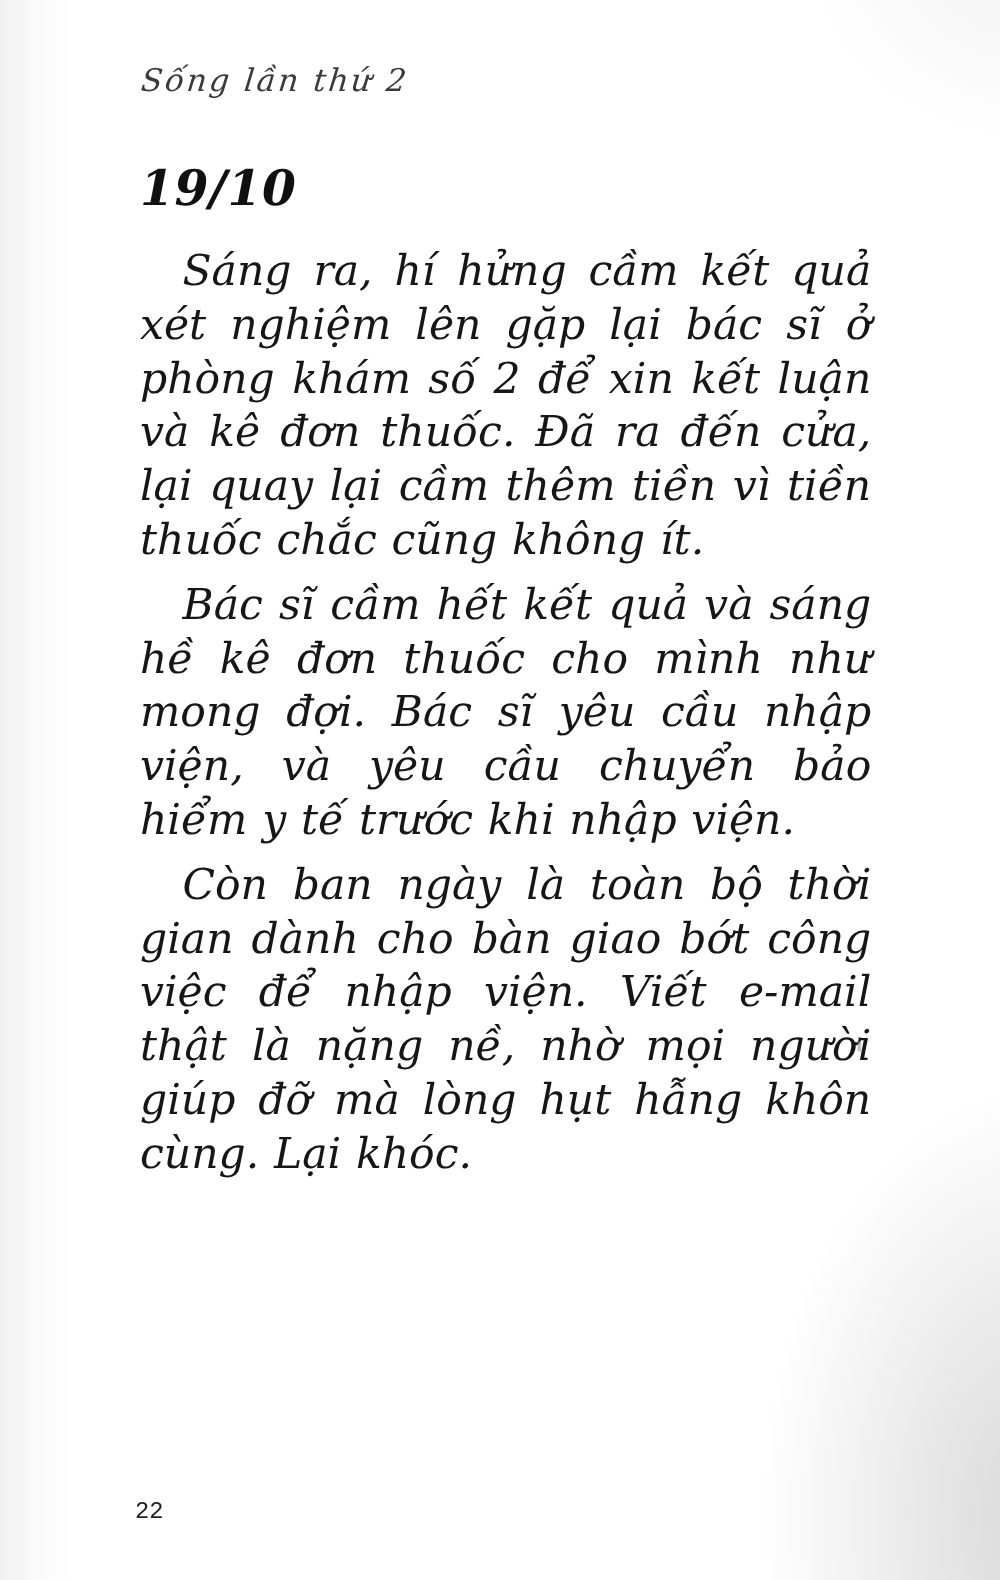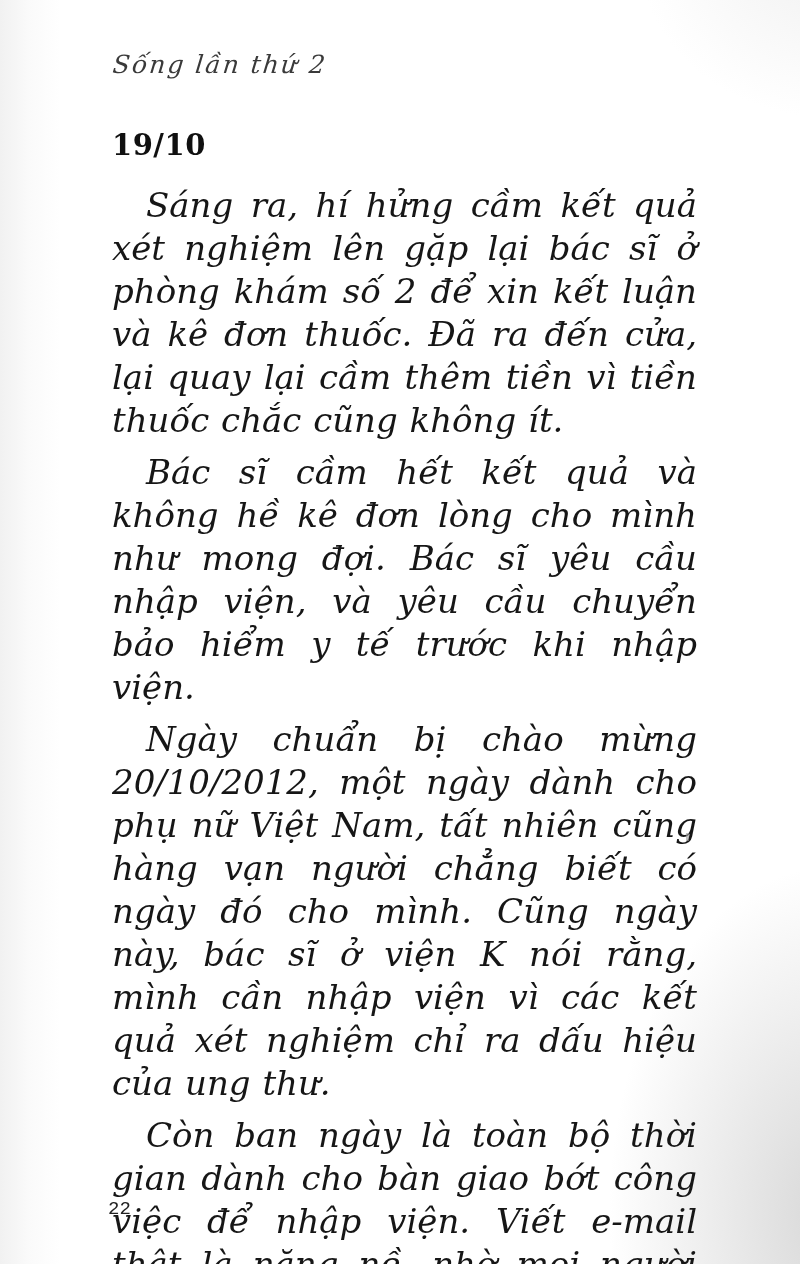--- a/index.html
+++ b/index.html
@@ -34,21 +34,22 @@
     transform: skewX(-6deg);
   }
   .content {
     position: absolute;
     top: 128px;
     left: 112px;
     width: 585px;
   }
   .date-heading {
     margin: 0;
-    font-size: 29px;
+    font-size: 39px;
+    font-style: italic;
     font-weight: 700;
     color: #101010;
     letter-spacing: 0.5px;
   }
   .body-text p {
     margin: 0 0 9px 0;
     font-size: 34px;
     font-style: italic;
     line-height: 43px;
     text-align: justify;
@@ -82,22 +83,21 @@
 <div class="scan-page">
 
   <div class="running-header">Sống lần thứ 2</div>
 
   <div class="content">
 
     <h2 class="date-heading">19/10</h2>
 
     <div class="body-text">
       <p>Sáng ra, hí hửng cầm kết quả xét nghiệm lên gặp lại bác sĩ ở phòng khám số 2 để xin kết luận và kê đơn thuốc. Đã ra đến cửa, lại quay lại cầm thêm tiền vì tiền thuốc chắc cũng không ít.</p>
-      <p>Bác sĩ cầm hết kết quả và không hề kê đơn lòng cho mình như mong đợi. Bác sĩ yêu cầu nhập viện, và yêu cầu chuyển bảo hiểm y tế trước khi nhập viện.</p>
-      <p>Ngày chuẩn bị chào mừng 20/10/2012, một ngày dành cho phụ nữ Việt Nam, tất nhiên cũng hàng vạn người chẳng biết có ngày đó cho mình. Cũng ngày này, bác sĩ ở viện K nói rằng, mình cần nhập viện vì các kết quả xét nghiệm chỉ ra dấu hiệu của ung thư.</p>
+      <p>Bác sĩ cầm hết kết quả và sáng hề kê đơn thuốc cho mình như mong đợi. Bác sĩ yêu cầu nhập viện, và yêu cầu chuyển bảo hiểm y tế trước khi nhập viện.</p>
       <p>Còn ban ngày là toàn bộ thời gian dành cho bàn giao bớt công việc để nhập viện. Viết e-mail thật là nặng nề, nhờ mọi người giúp đỡ mà lòng hụt hẫng khôn cùng. Lại khóc.</p>
     </div>
 
   </div>
 
   <div class="page-number">22</div>
 
   <div class="speck speck-1"></div>
 
 </div>

